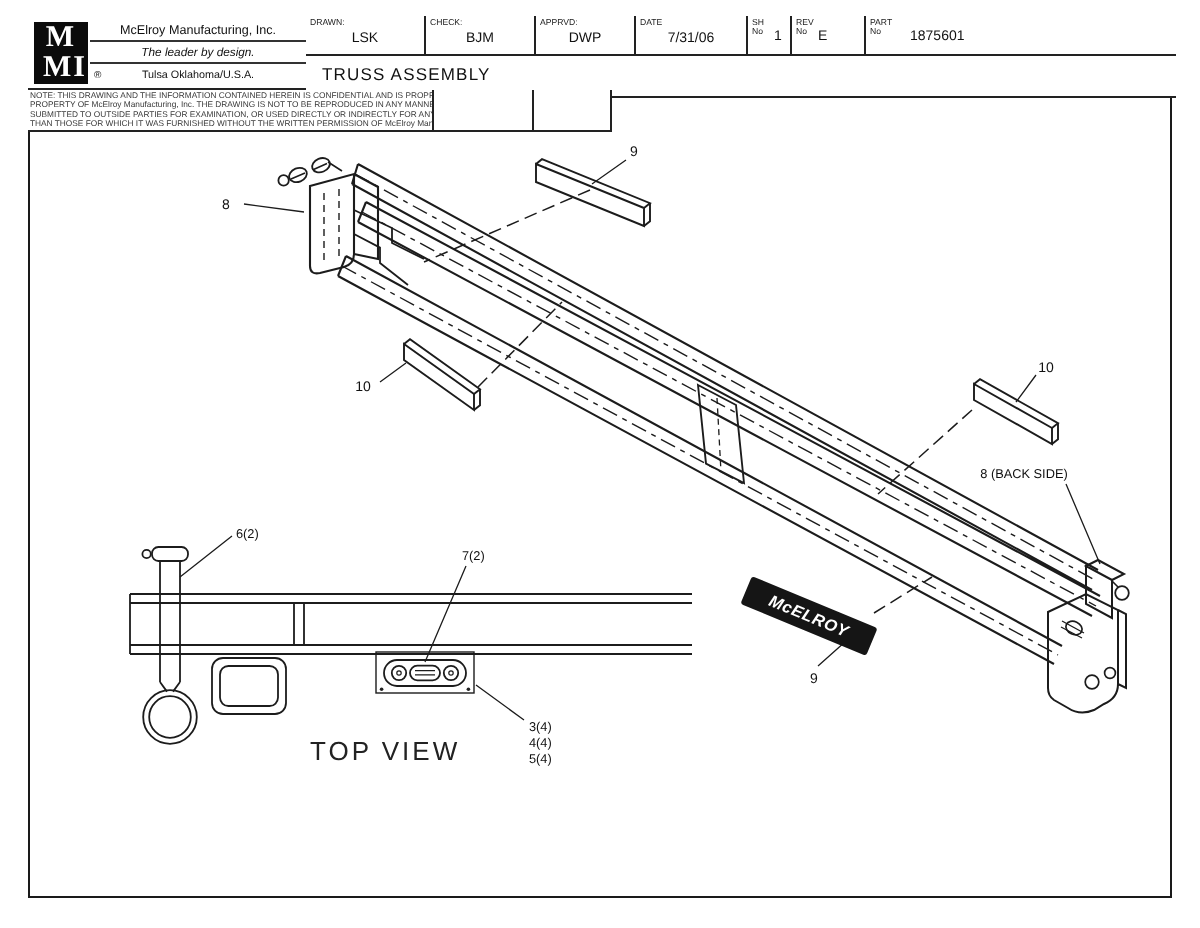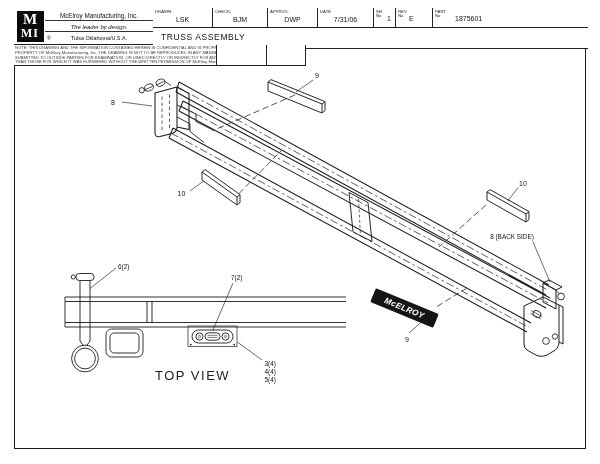--- a/index.html
+++ b/index.html
@@ -6,21 +6,21 @@
   .sheet{position:relative;width:600px;height:464px;background:#fff;overflow:hidden;
          font-family:"Liberation Sans",sans-serif;color:#111;}
   .border-rect{position:absolute;left:14px;top:8px;width:572px;height:441px;
                border:1.6px solid #1a1a1a;box-sizing:border-box;}
   
   .tb{position:absolute;box-sizing:border-box;border-right:1px solid #222;border-bottom:1px solid #222;background:#fff;}
   .company-box{left:14px;top:8px;width:140px;height:37px;}
   .logo{position:absolute;left:2.5px;top:2.5px;width:27px;height:31px;background:#0b0b0b;
         color:#fff;text-align:center;font-family:"Liberation Serif",serif;font-weight:bold;line-height:1;}
   .logo .l1{display:block;font-size:15px;margin-top:1px;letter-spacing:0;}
-  .logo .l2{display:block;font-size:12px;margin-top:0.5px;letter-spacing:1px;}
+  .logo .l2{display:block;font-size:15px;margin-top:0.5px;letter-spacing:1px;text-align:right;}
   .co-lines{position:absolute;left:31px;top:0;right:0;bottom:0;}
   .co-line{box-sizing:border-box;text-align:center;overflow:hidden;white-space:nowrap;}
   .co-line.n1{height:13px;border-bottom:0.8px solid #333;font-size:6.3px;padding-top:3.5px;}
   .co-line.n2{height:11px;border-bottom:0.8px solid #333;font-size:5.9px;padding-top:2.5px;font-style:italic;}
   .co-line.n3{height:12px;font-size:5.4px;padding-top:3px;position:relative;}
   .regmark{position:absolute;left:2px;top:3px;font-size:5px;}
   .cell{height:20px;top:8px;}
   .cap{position:absolute;top:1px;left:2px;font-size:8.6px;line-height:1.05;transform:scale(0.5);
        transform-origin:0 0;white-space:pre-line;color:#222;width:200%;}
   .val{position:absolute;left:0;right:0;top:8px;text-align:center;font-size:7px;color:#111;}

